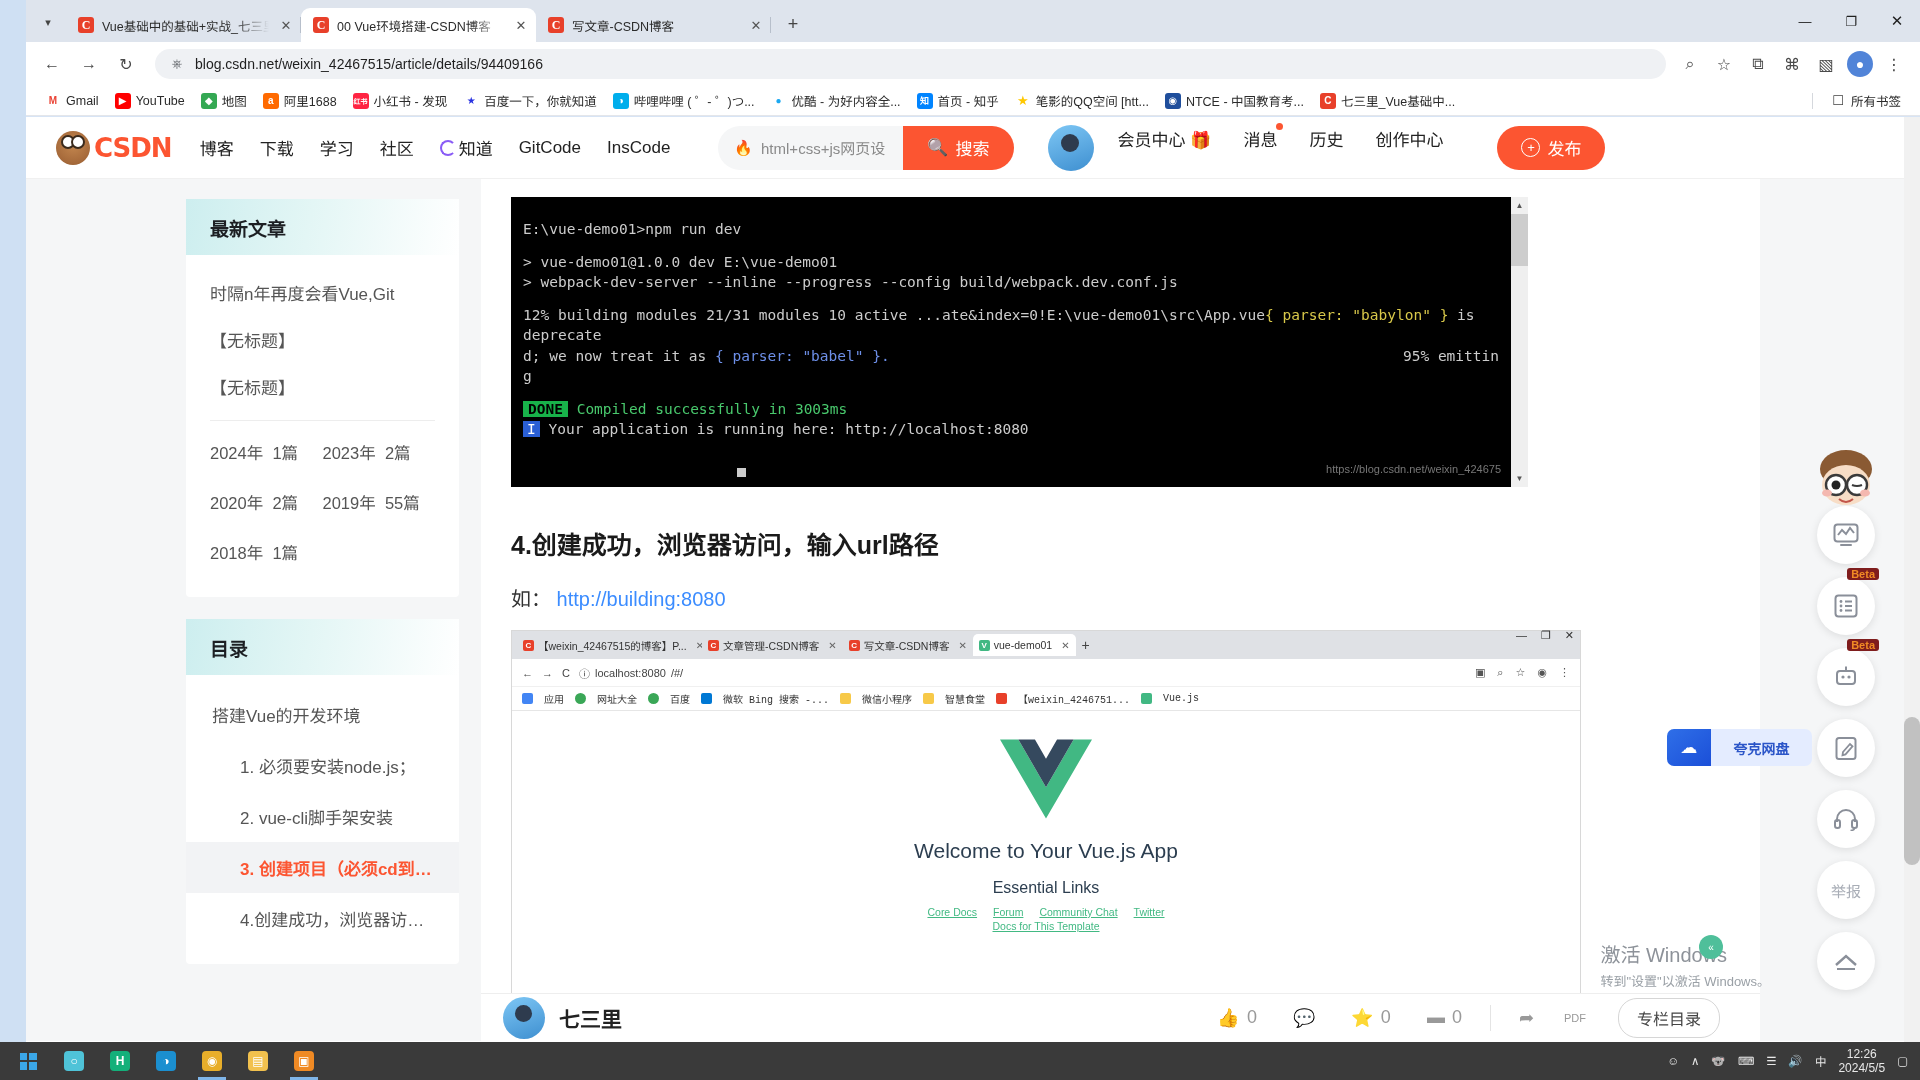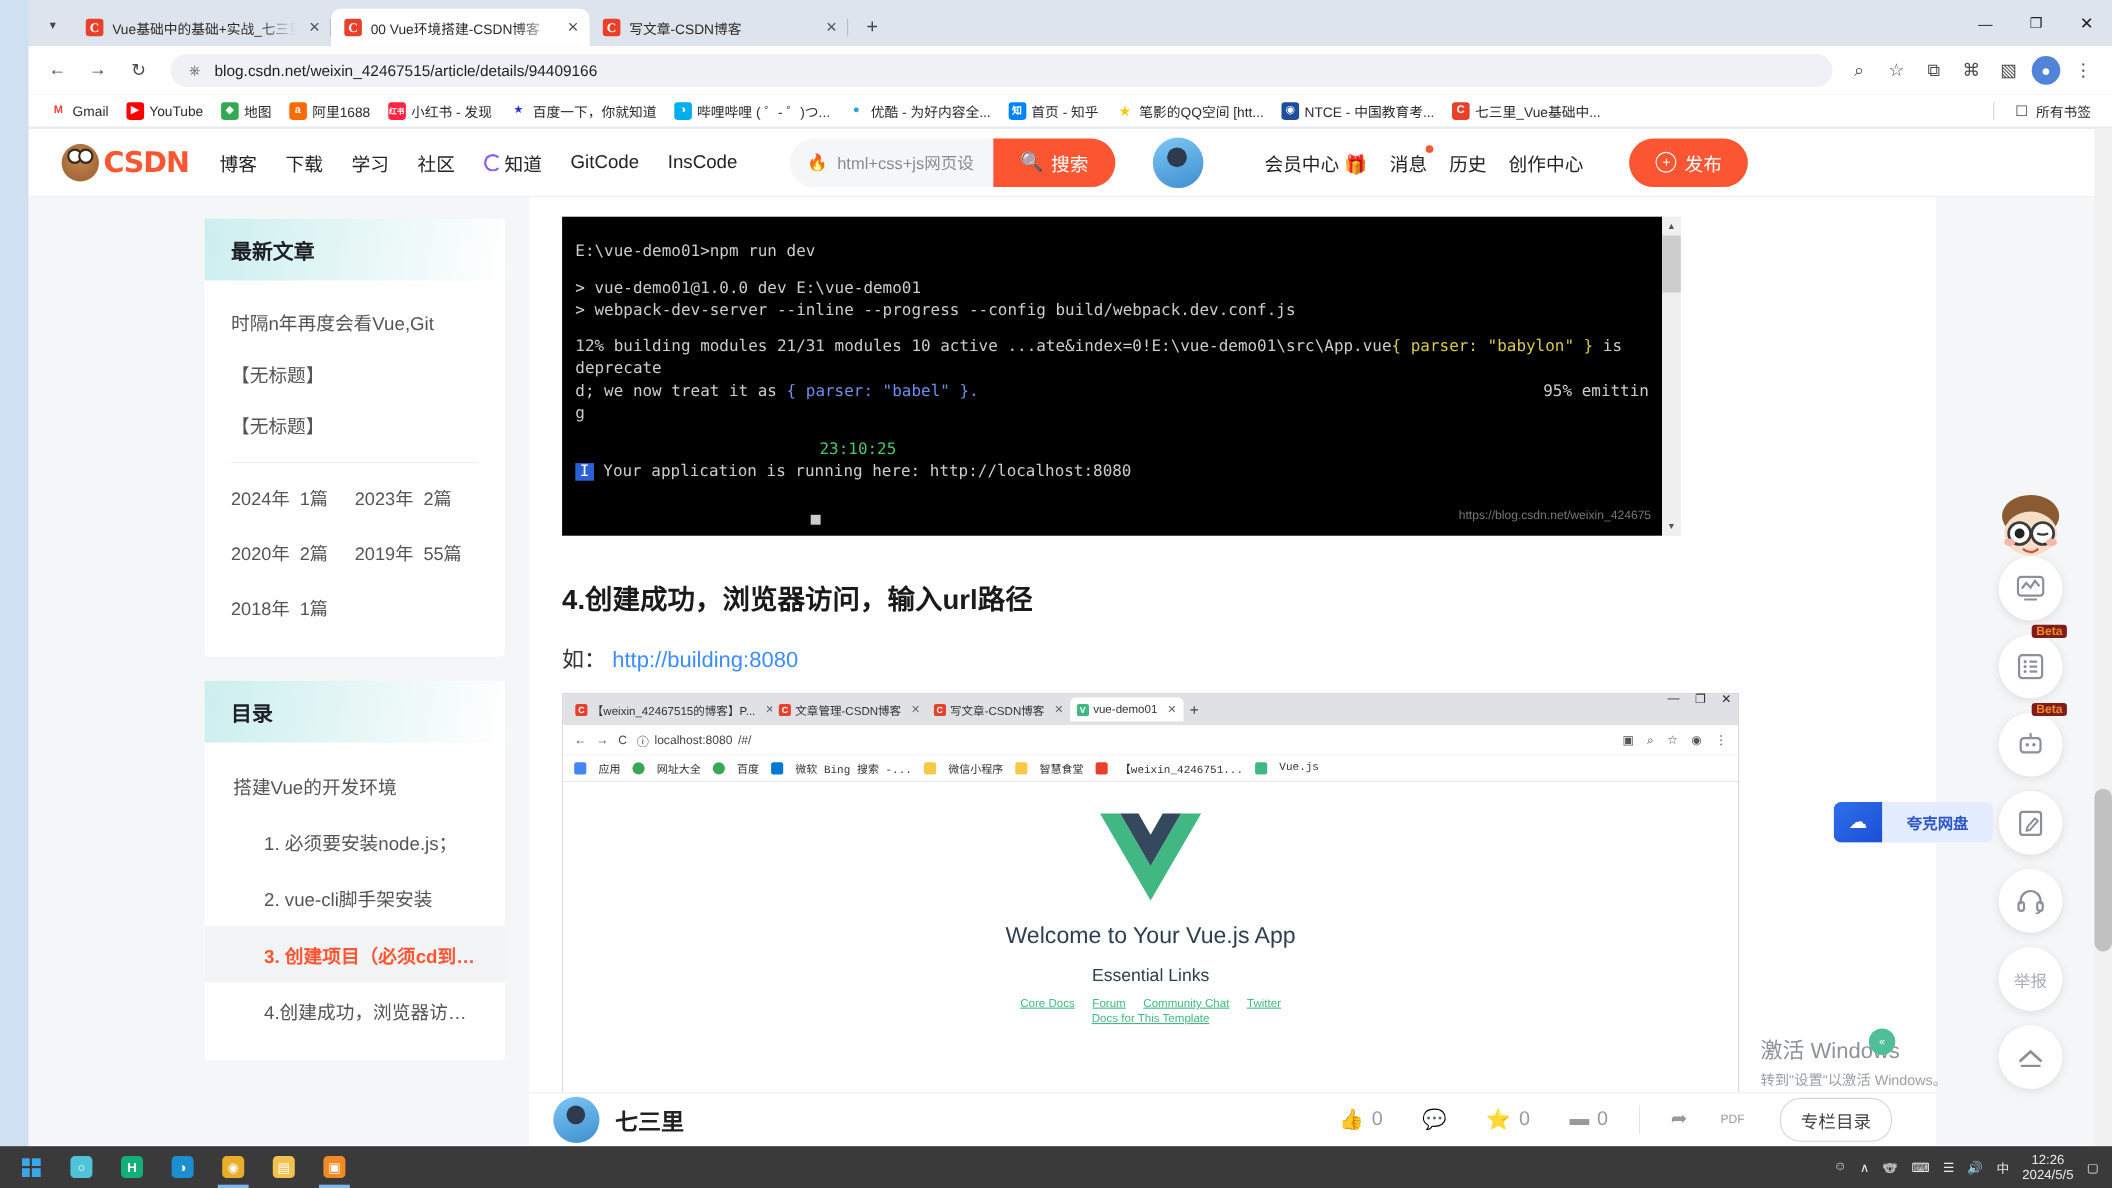--- a/index.html
+++ b/index.html
@@ -127,21 +127,21 @@
   }
   .flame { color:#ff4d1c; font-size:15px; }
   .searchbtn {
     height:44px; padding:0 24px; background:#fc5531; color:#fff; border-radius:0 22px 22px 0;
     display:flex; align-items:center; gap:7px; font-size:17px; white-space:nowrap;
   }
   .navuser { width:46px; height:46px; border-radius:50%; margin-left:34px;
              background:linear-gradient(160deg,#7ec7f5,#3e8fd0); position:relative; overflow:hidden; }
   .navuser::after { content:""; position:absolute; left:13px; top:9px; width:18px; height:18px;
                     border-radius:50%; background:#2e3b4e; }
-  .csdn-nav-right { display:flex; align-items:center; gap:20px; margin-left:56px;
+  .csdn-nav-right { display:flex; align-items:flex-start; gap:32px; margin-left:24px;
                     font-size:17px; color:#222; white-space:nowrap; }
   .nav-badge { position:relative; }
   .nav-badge::after { content:""; position:absolute; right:-6px; top:-3px; width:7px; height:7px;
                       border-radius:50%; background:#fc5531; }
   .publish-btn {
     margin-left:22px; height:44px; padding:0 24px; border-radius:22px; background:#fc5531;
     color:#fff; font-size:17px; display:flex; align-items:center; gap:7px; white-space:nowrap;
   }
   .plus-circle { width:19px; height:19px; border-radius:50%; border:1.6px solid #fff;
                  display:flex; align-items:center; justify-content:center; font-size:13px; line-height:1; }
@@ -496,21 +496,21 @@
               <div class="blank"></div>
               <div>E:\vue-demo01&gt;npm run dev</div>
               <div class="blank"></div>
               <div>&gt; vue-demo01@1.0.0 dev E:\vue-demo01</div>
               <div>&gt; webpack-dev-server --inline --progress --config build/webpack.dev.conf.js</div>
               <div class="blank"></div>
               <div><span> 12% building modules 21/31 modules 10 active ...ate&amp;index=0!E:\vue-demo01\src\App.vue</span><span class="c-yellow">{ parser: </span><span class="c-yellow">"babylon"</span><span class="c-yellow"> }</span><span> is deprecate</span></div>
               <div><span>d; we now treat it as </span><span class="c-blue">{ parser: </span><span class="c-blue">"babel"</span><span class="c-blue"> }.</span><span style="float:right">95% emittin</span></div>
               <div>g</div>
               <div class="blank"></div>
-              <div style="padding-left:222px" class="c-greenpale">23:10:25</div>
+              <div><span class="done-badge">DONE</span>&nbsp;<span class="c-greenpale">Compiled successfully in 3003ms</span></div>
               <div><span class="info-badge">I</span>&nbsp;<span>Your application is running here: http://localhost:8080</span></div>
               <div class="console-caret"></div>
               <div class="console-wm">https://blog.csdn.net/weixin_424675</div>
             </div>
             <div class="console-scroll">
               <div class="up">▲</div>
               <div class="thumb"></div>
               <div class="dn">▼</div>
             </div>
           </div>

